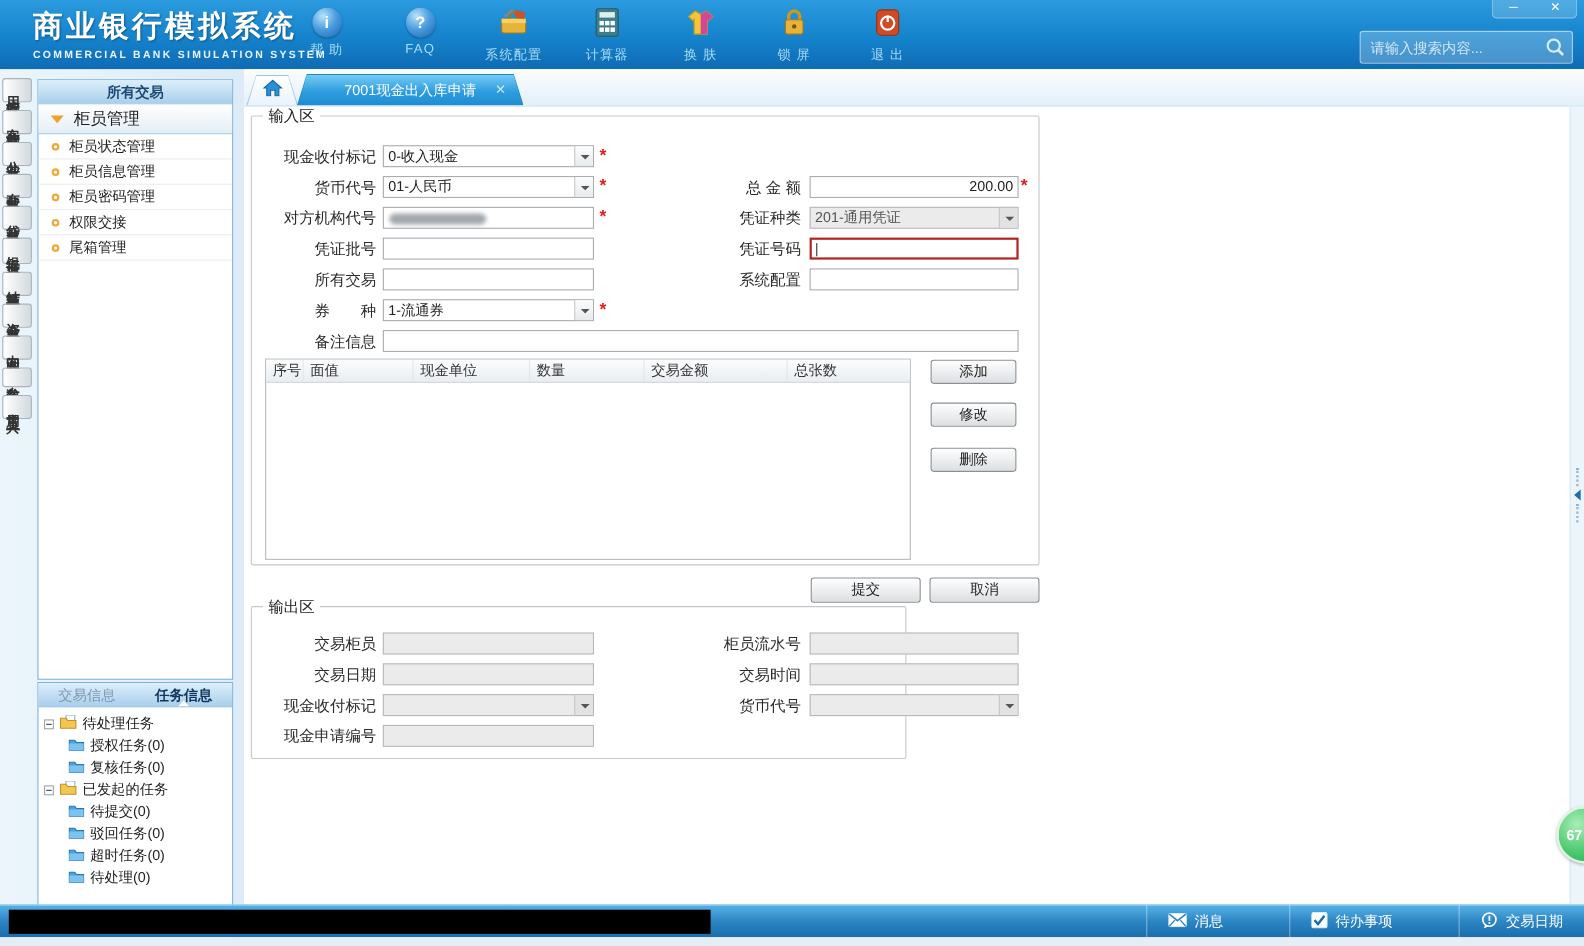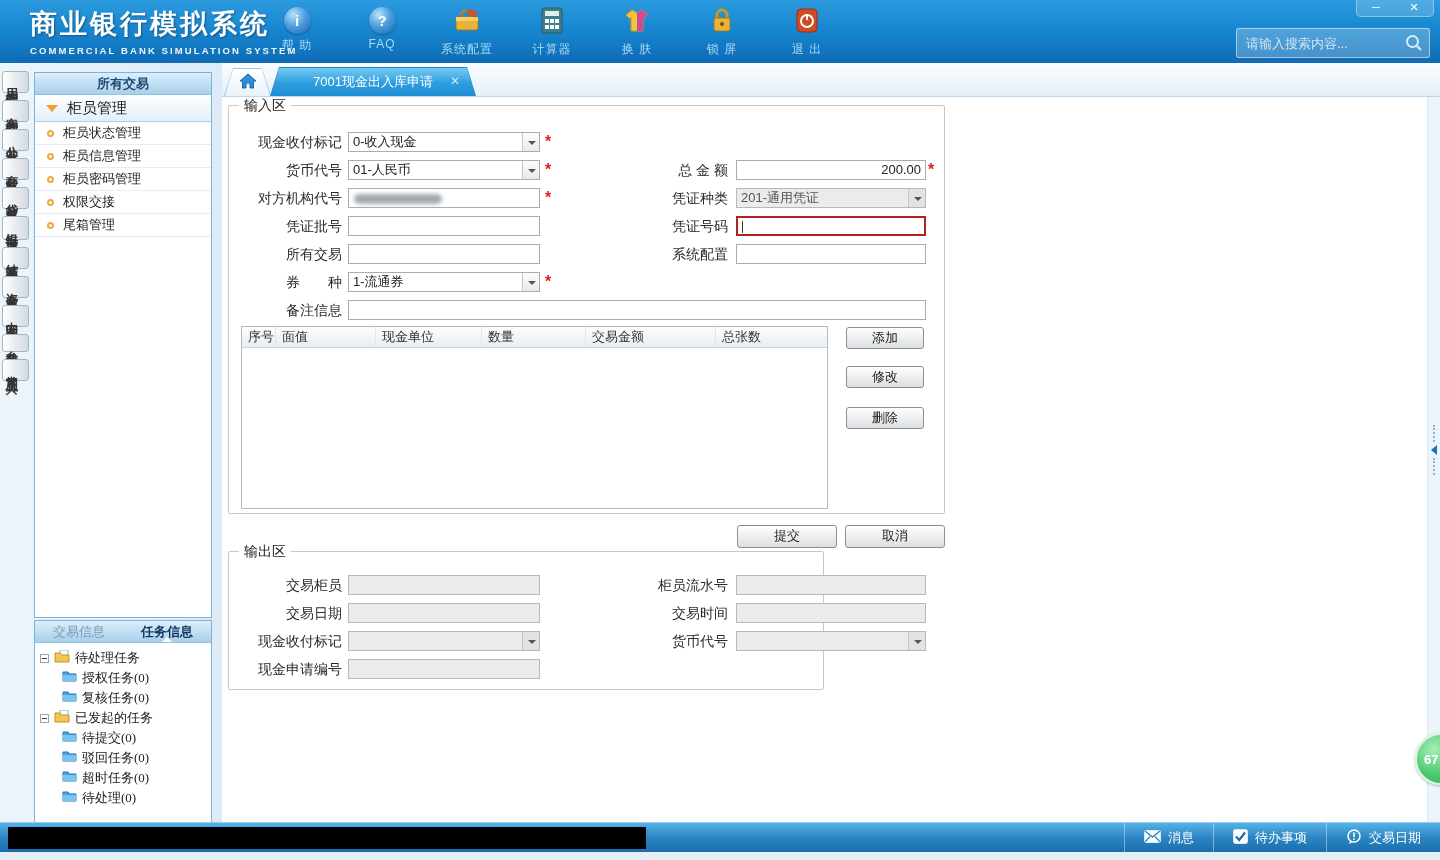--- a/index.html
+++ b/index.html
@@ -54,21 +54,21 @@
   
   .tasks { position:absolute; left:34px; top:557px; width:178px; height:240px; background:#fff;
     border:1px solid #7fb2d8; display:flex; flex-direction:column; }
   .task-tabs { height:22px; display:flex; background:linear-gradient(180deg,#dceffb 0%,#a9cfeb 100%);
     border-bottom:1px solid #8fc0e4; position:relative; }
   .task-tab { flex:1; text-align:center; line-height:21px; font-size:13px; cursor:pointer; }
   .task-tab.inactive { color:#7e98b0; }
   .task-tab.active { color:#12375e; font-weight:bold; position:relative; }
   .task-tab.active::after { content:''; position:absolute; left:50%; bottom:0; margin-left:-5px;
     border-left:5px solid transparent; border-right:5px solid transparent; border-bottom:5px solid #fff; }
-  .task-tree { flex:1; padding-top:5px; overflow:hidden;font-family:Liberation Serif, serif; }
+  .task-tree { flex:1; padding-top:5px; overflow:hidden; }
   .trow { height:20px; display:flex; align-items:center; gap:5px; font-size:13px; color:#222; cursor:pointer; }
   .trow.parent { padding-left:5px; }
   .trow.child { padding-left:27px; }
   .expander { width:9px; height:9px; border:1px solid #9aa4ac; background:#fff; position:relative; flex:none; }
   .expander::after { content:''; position:absolute; left:1px; right:1px; top:3px; height:1px; background:#444; }
   .folder { flex:none; }
 
   
   .main { position:absolute; left:222px; top:63px; width:1218px; height:759px; background:#fff; }
   .tabbar { height:34px; background:linear-gradient(180deg,#fbfdff 0%,#e3eff9 100%);
@@ -129,21 +129,21 @@
   .th { font-size:13px; color:#333; line-height:20px; padding-left:6px; border-right:1px solid #e2e6ea; }
 
   .btn { position:absolute; height:22px; border:1px solid #8a8f94; border-radius:3px;
     background:linear-gradient(180deg,#fefefe 0%,#dcdfe2 100%); font-size:13px; color:#222;
     text-align:center; line-height:20px; cursor:pointer; }
 
   
   .statusbar { position:absolute; left:0; top:822px; width:1440px; height:30px;
     background:linear-gradient(180deg,#56b2e5 0%,#2d86c4 50%,#1a6dad 100%); border-top:1px solid #8fd0f2; }
   .redact-bar { position:absolute; left:8px; top:4px; width:638px; height:22px; background:#000; }
-  .status-items { position:absolute; right:0; top:0; height:100%; display:flex; }
+  .status-items { position:absolute; right:0; top:0; height:100%; display:flex;gap:41px; }
   .sitem { display:flex; align-items:center; gap:7px; padding:0 19px; border-left:1px solid rgba(255,255,255,.4);
     color:#fff; font-size:13px; cursor:pointer; }
   .bottomstrip { position:absolute; left:0; top:852px; width:1440px; height:8px; background:#e6eef5; }
 </style>
 </head>
 <body>
 
 <div class="header">
   <div class="brand">
     <div class="brand-title">商业银行模拟系统</div>

